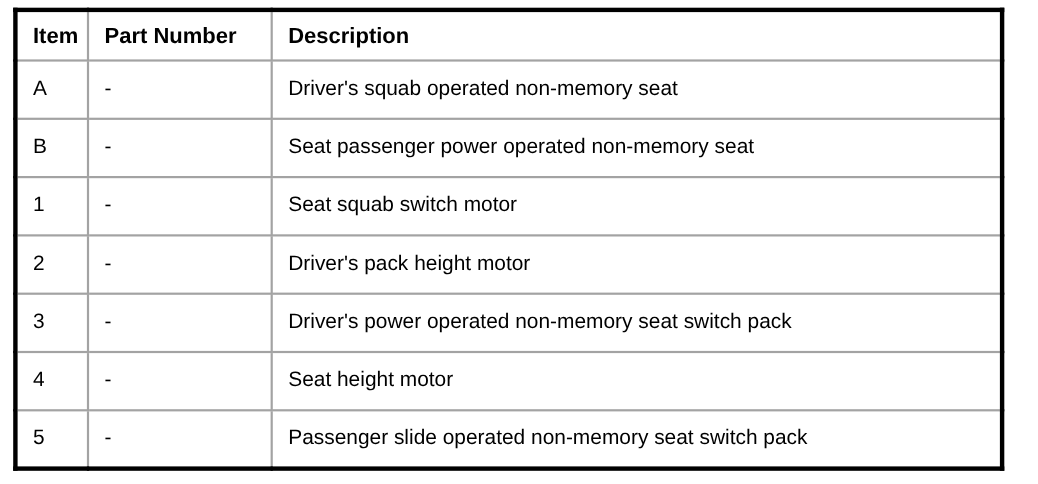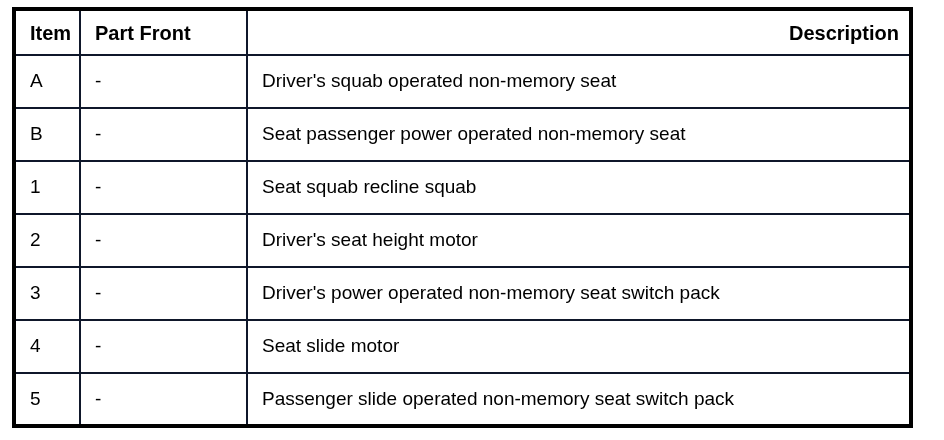--- a/index.html
+++ b/index.html
@@ -25,85 +25,85 @@
     width: 901px;
     border-collapse: collapse;
     table-layout: fixed;
     background: #ffffff;
     border: 4px solid #000000;
   }
   table.parts-table col.col-item { width: 66px; }
   table.parts-table col.col-part { width: 167px; }
   table.parts-table th,
   table.parts-table td {
-    border: 2px solid #0f172a;
+    border: 2px solid #a3a3a3;
     padding: 0 10px 0 14px;
     font-size: 19px;
     line-height: 1.1;
     vertical-align: middle;
     white-space: nowrap;
     overflow: hidden;
   }
   table.parts-table thead tr { height: 46px; }
   table.parts-table tbody tr { height: 53px; }
   table.parts-table th {
     font-weight: bold;
     font-size: 20px;
     text-align: left;
   }
-  table.parts-table th.center { text-align: right; }
+  table.parts-table th.center { text-align: left; }
   table.parts-table td { text-align: left; }
 </style>
 </head>
 <body>
 
 <div class="page">
   <table class="parts-table">
     <colgroup>
       <col class="col-item">
       <col class="col-part">
       <col class="col-desc">
     </colgroup>
     <thead>
       <tr>
         <th>Item</th>
-        <th>Part Front</th>
+        <th>Part Number</th>
         <th class="center">Description</th>
       </tr>
     </thead>
     <tbody>
         <tr>
           <td>A</td>
           <td>-</td>
           <td>Driver's squab operated non-memory seat</td>
         </tr>
         <tr>
           <td>B</td>
           <td>-</td>
           <td>Seat passenger power operated non-memory seat</td>
         </tr>
         <tr>
           <td>1</td>
           <td>-</td>
-          <td>Seat squab recline squab</td>
+          <td>Seat squab switch motor</td>
         </tr>
         <tr>
           <td>2</td>
           <td>-</td>
-          <td>Driver's seat height motor</td>
+          <td>Driver's pack height motor</td>
         </tr>
         <tr>
           <td>3</td>
           <td>-</td>
           <td>Driver's power operated non-memory seat switch pack</td>
         </tr>
         <tr>
           <td>4</td>
           <td>-</td>
-          <td>Seat slide motor</td>
+          <td>Seat height motor</td>
         </tr>
         <tr>
           <td>5</td>
           <td>-</td>
           <td>Passenger slide operated non-memory seat switch pack</td>
         </tr>
       </tbody>
   </table>
 </div>
 

